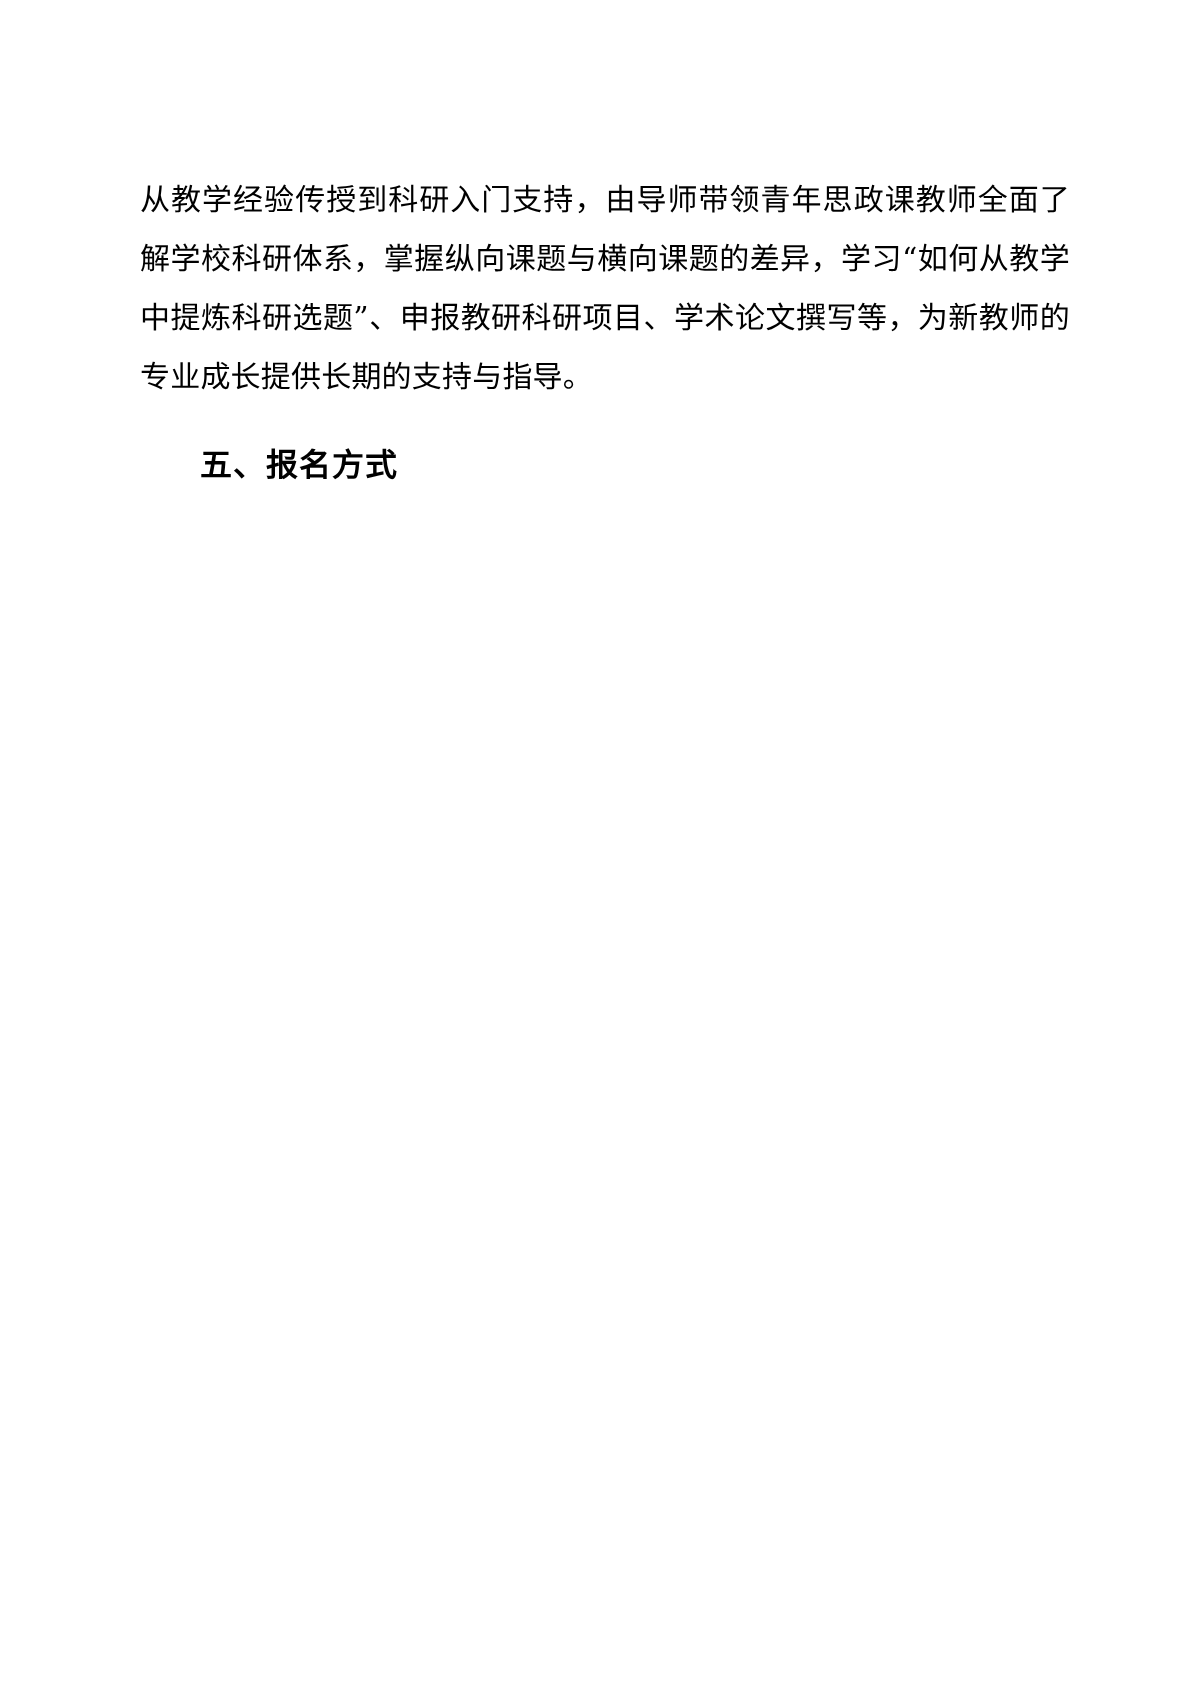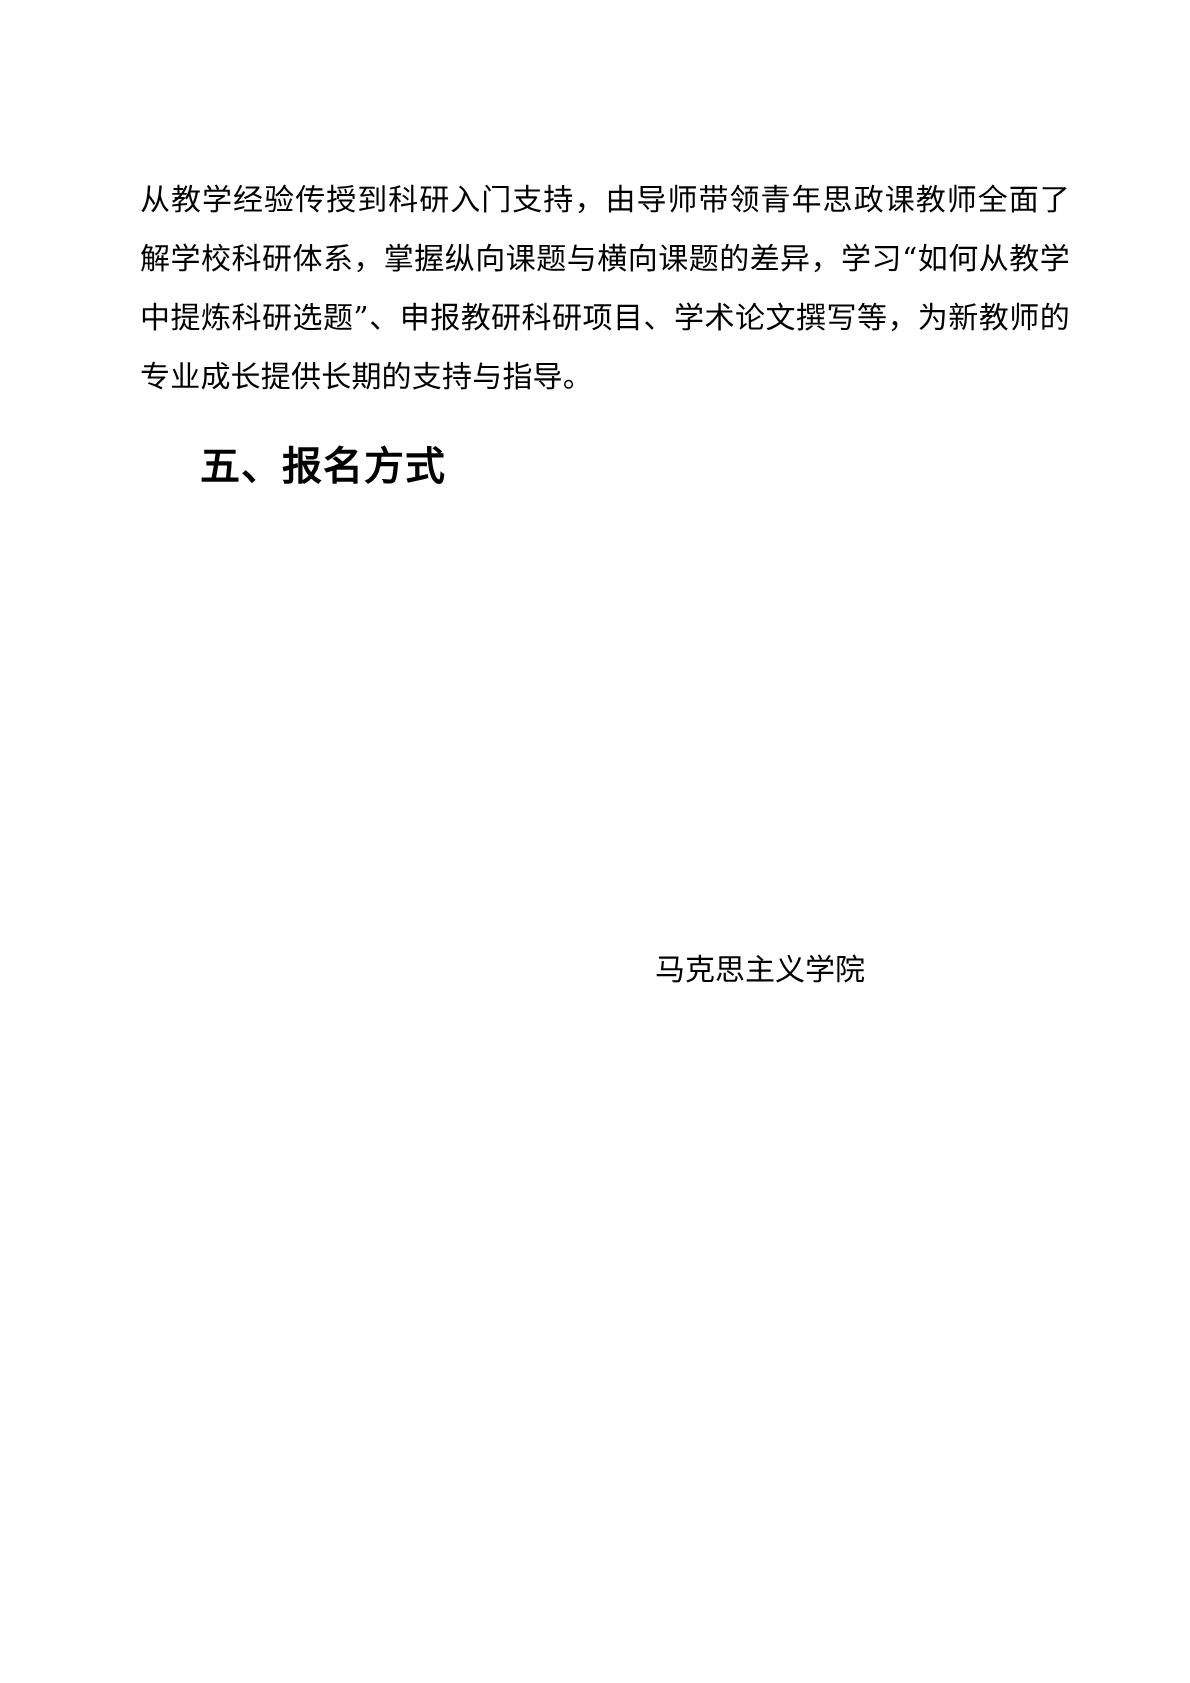--- a/index.html
+++ b/index.html
@@ -29,21 +29,21 @@
     text-justify: inter-ideograph;
     letter-spacing: 0.2px;
   }
   .para-continued {
     text-indent: 0;
   }
   .para-indent {
     text-indent: 60px;
   }
   .section-heading {
-    font-size: 40px;
+    font-size: 32px;
     line-height: 59px;
     font-weight: bold;
     text-indent: 60px;
     letter-spacing: 1px;
     margin-top: 4px;
   }
   .signature-block {
     position: absolute;
     left: 0;
     right: 140px;
@@ -65,16 +65,15 @@
 <body>
 
 <div class="page">
 
   <p class="body-text para-continued">从教学经验传授到科研入门支持，由导师带领青年思政课教师全面了解学校科研体系，掌握纵向课题与横向课题的差异，学习“如何从教学中提炼科研选题”、申报教研科研项目、学术论文撰写等，为新教师的专业成长提供长期的支持与指导。</p>
 
   <h2 class="section-heading">五、报名方式</h2>
 
 
   <div class="signature-block">
-    <span class="signature-line nowrap">马克思主义学院</span>
   </div>
 
 </div>
 
 </body></html>

